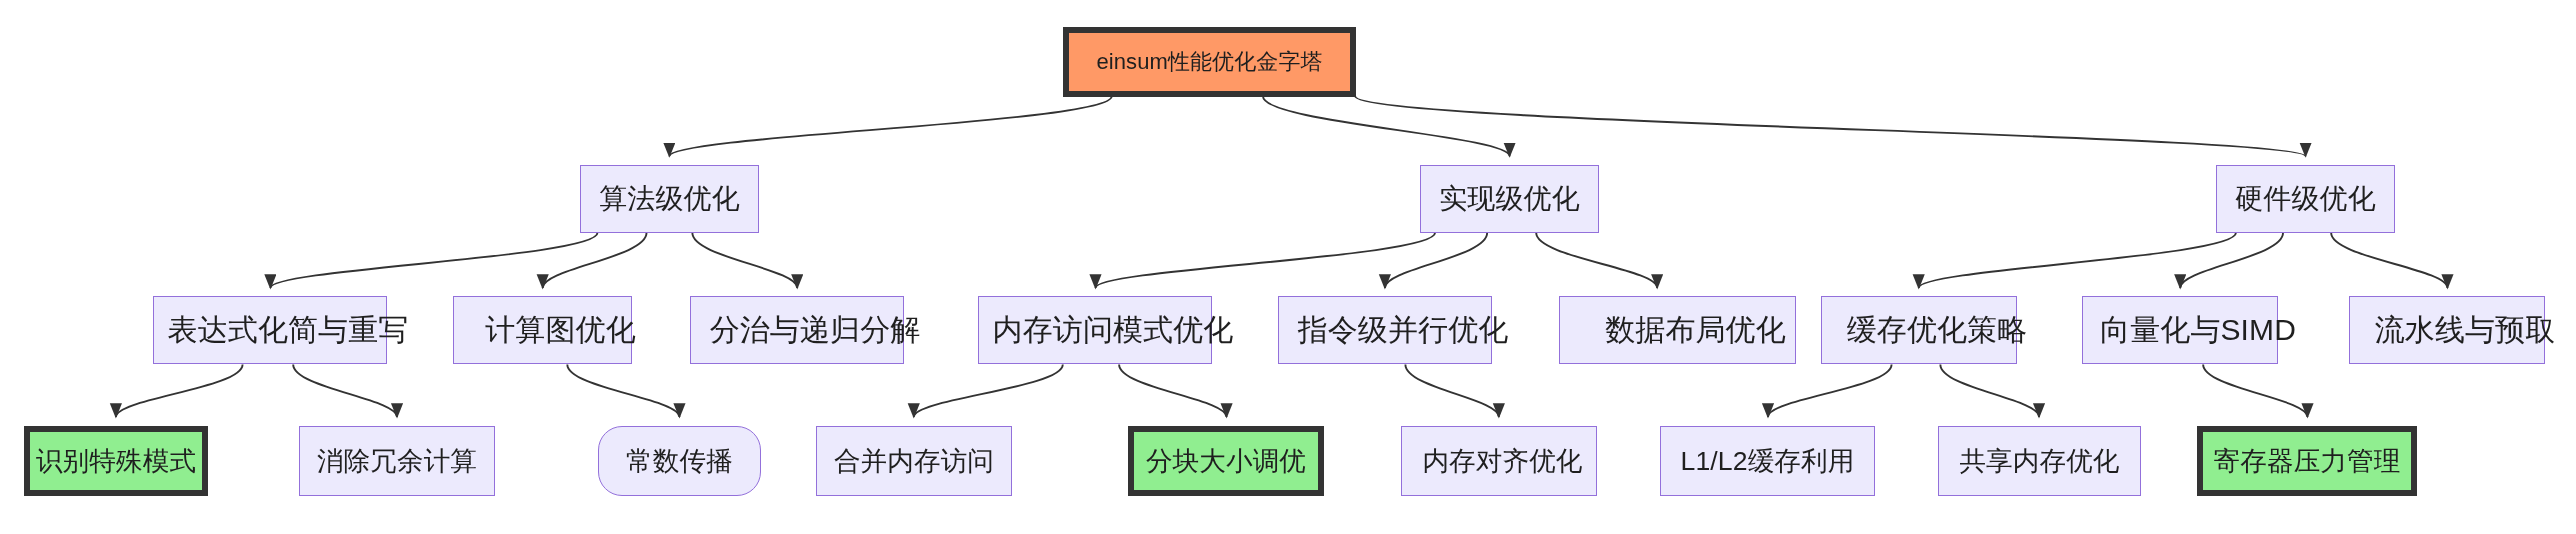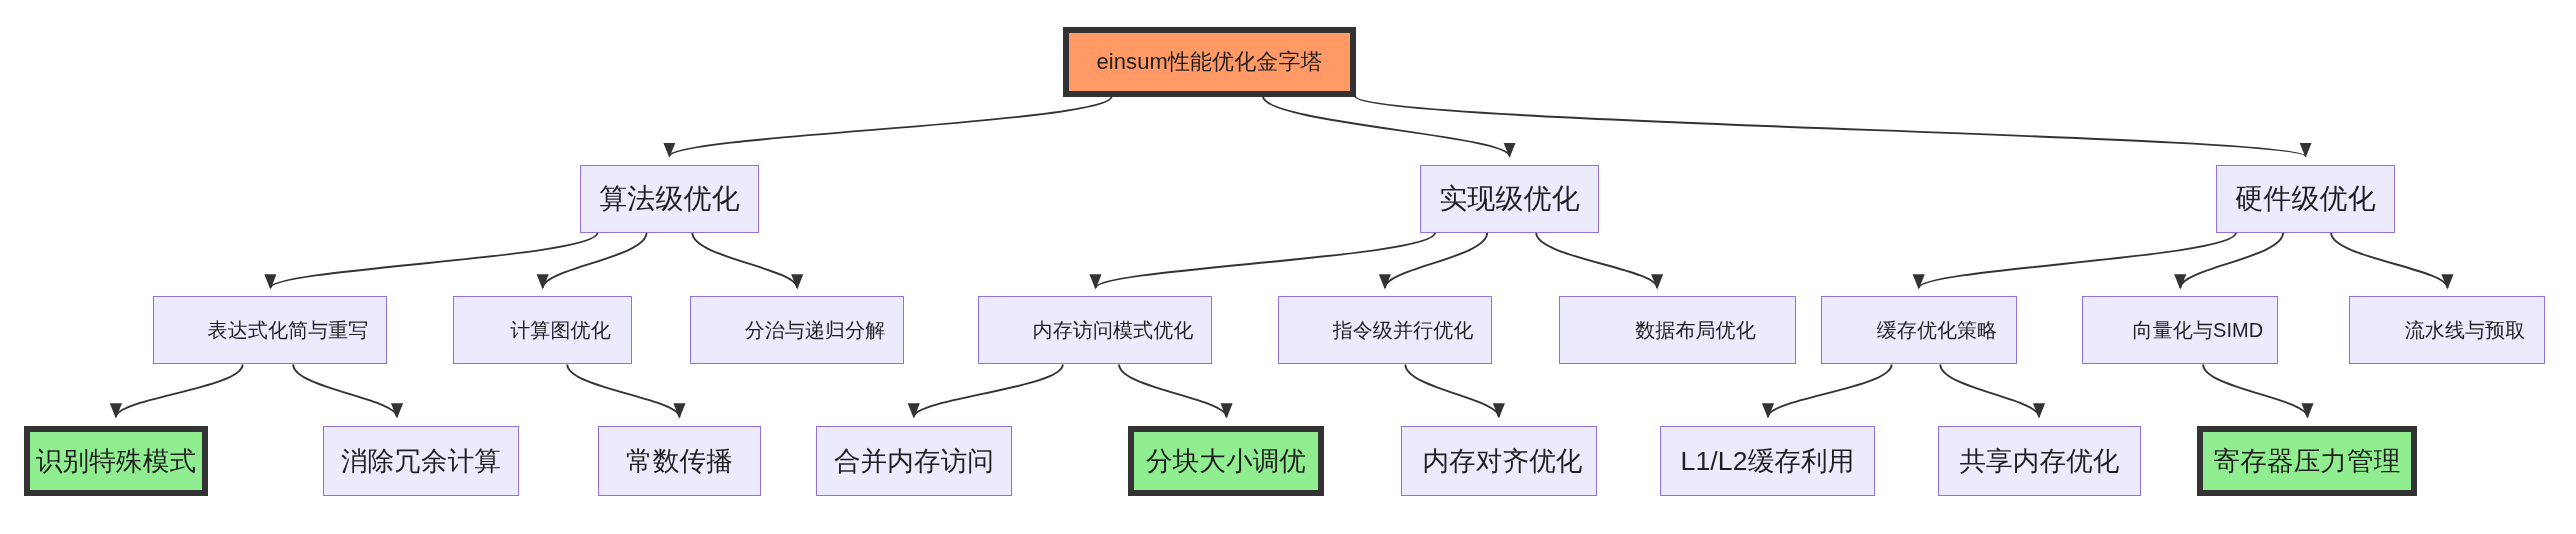--- a/index.html
+++ b/index.html
@@ -52,21 +52,21 @@
     background: #FF9966;
     border: 6.3px solid #333333;
   }
   
   .node.highlight {
     background: #90EE90;
     border: 6.3px solid #333333;
   }
   .size-root   { font-size: 22px; }
   .size-l2     { font-size: 28px; }
-  .size-l3     { font-size: 20px; padding-left: 36px; }
+  .size-l3     { font-size: 30px; padding-left: 36px; }
   .size-l4     { font-size: 26.6px; }
 </style>
 </head>
 <body>
 
 <div id="canvas">
   <svg id="edges" viewBox="0 0 4068 844" preserveAspectRatio="none" xmlns="http://www.w3.org/2000/svg">
     <defs>
       <marker id="arrowhead" markerWidth="9" markerHeight="9" refX="7.2" refY="3.2" orient="auto" markerUnits="strokeWidth">
         <path d="M0,0 L8,3.2 L0,6.4 z" fill="#333333"></path>
@@ -132,24 +132,24 @@
       </div>
       <div class="node plain size-l3" style="left: 2082px; top: 296px; width: 196px; height: 68px;">
         <span class="node-label">向量化与SIMD</span>
       </div>
       <div class="node plain size-l3" style="left: 2349px; top: 296px; width: 196px; height: 68px;">
         <span class="node-label">流水线与预取</span>
       </div>
       <div class="node highlight size-l4" style="left: 24px; top: 426px; width: 184px; height: 70px;">
         <span class="node-label">识别特殊模式</span>
       </div>
-      <div class="node plain size-l4" style="left: 299px; top: 426px; width: 196px; height: 70px; margin-left: 24px;">
+      <div class="node plain size-l4" style="left: 299px; top: 426px; width: 196px; height: 70px;">
         <span class="node-label">消除冗余计算</span>
       </div>
-      <div class="node plain size-l4" style="left: 598px; top: 426px; width: 163px; height: 70px;">
+      <div class="node plain size-l4" style="left: 598px; top: 426px; width: 163px; height: 70px; border-radius: 24px;">
         <span class="node-label">常数传播</span>
       </div>
       <div class="node plain size-l4" style="left: 816px; top: 426px; width: 196px; height: 70px;">
         <span class="node-label">合并内存访问</span>
       </div>
       <div class="node highlight size-l4" style="left: 1128px; top: 426px; width: 196px; height: 70px;">
         <span class="node-label">分块大小调优</span>
       </div>
       <div class="node plain size-l4" style="left: 1401px; top: 426px; width: 196px; height: 70px; padding-left: 7px;">
         <span class="node-label">内存对齐优化</span>

